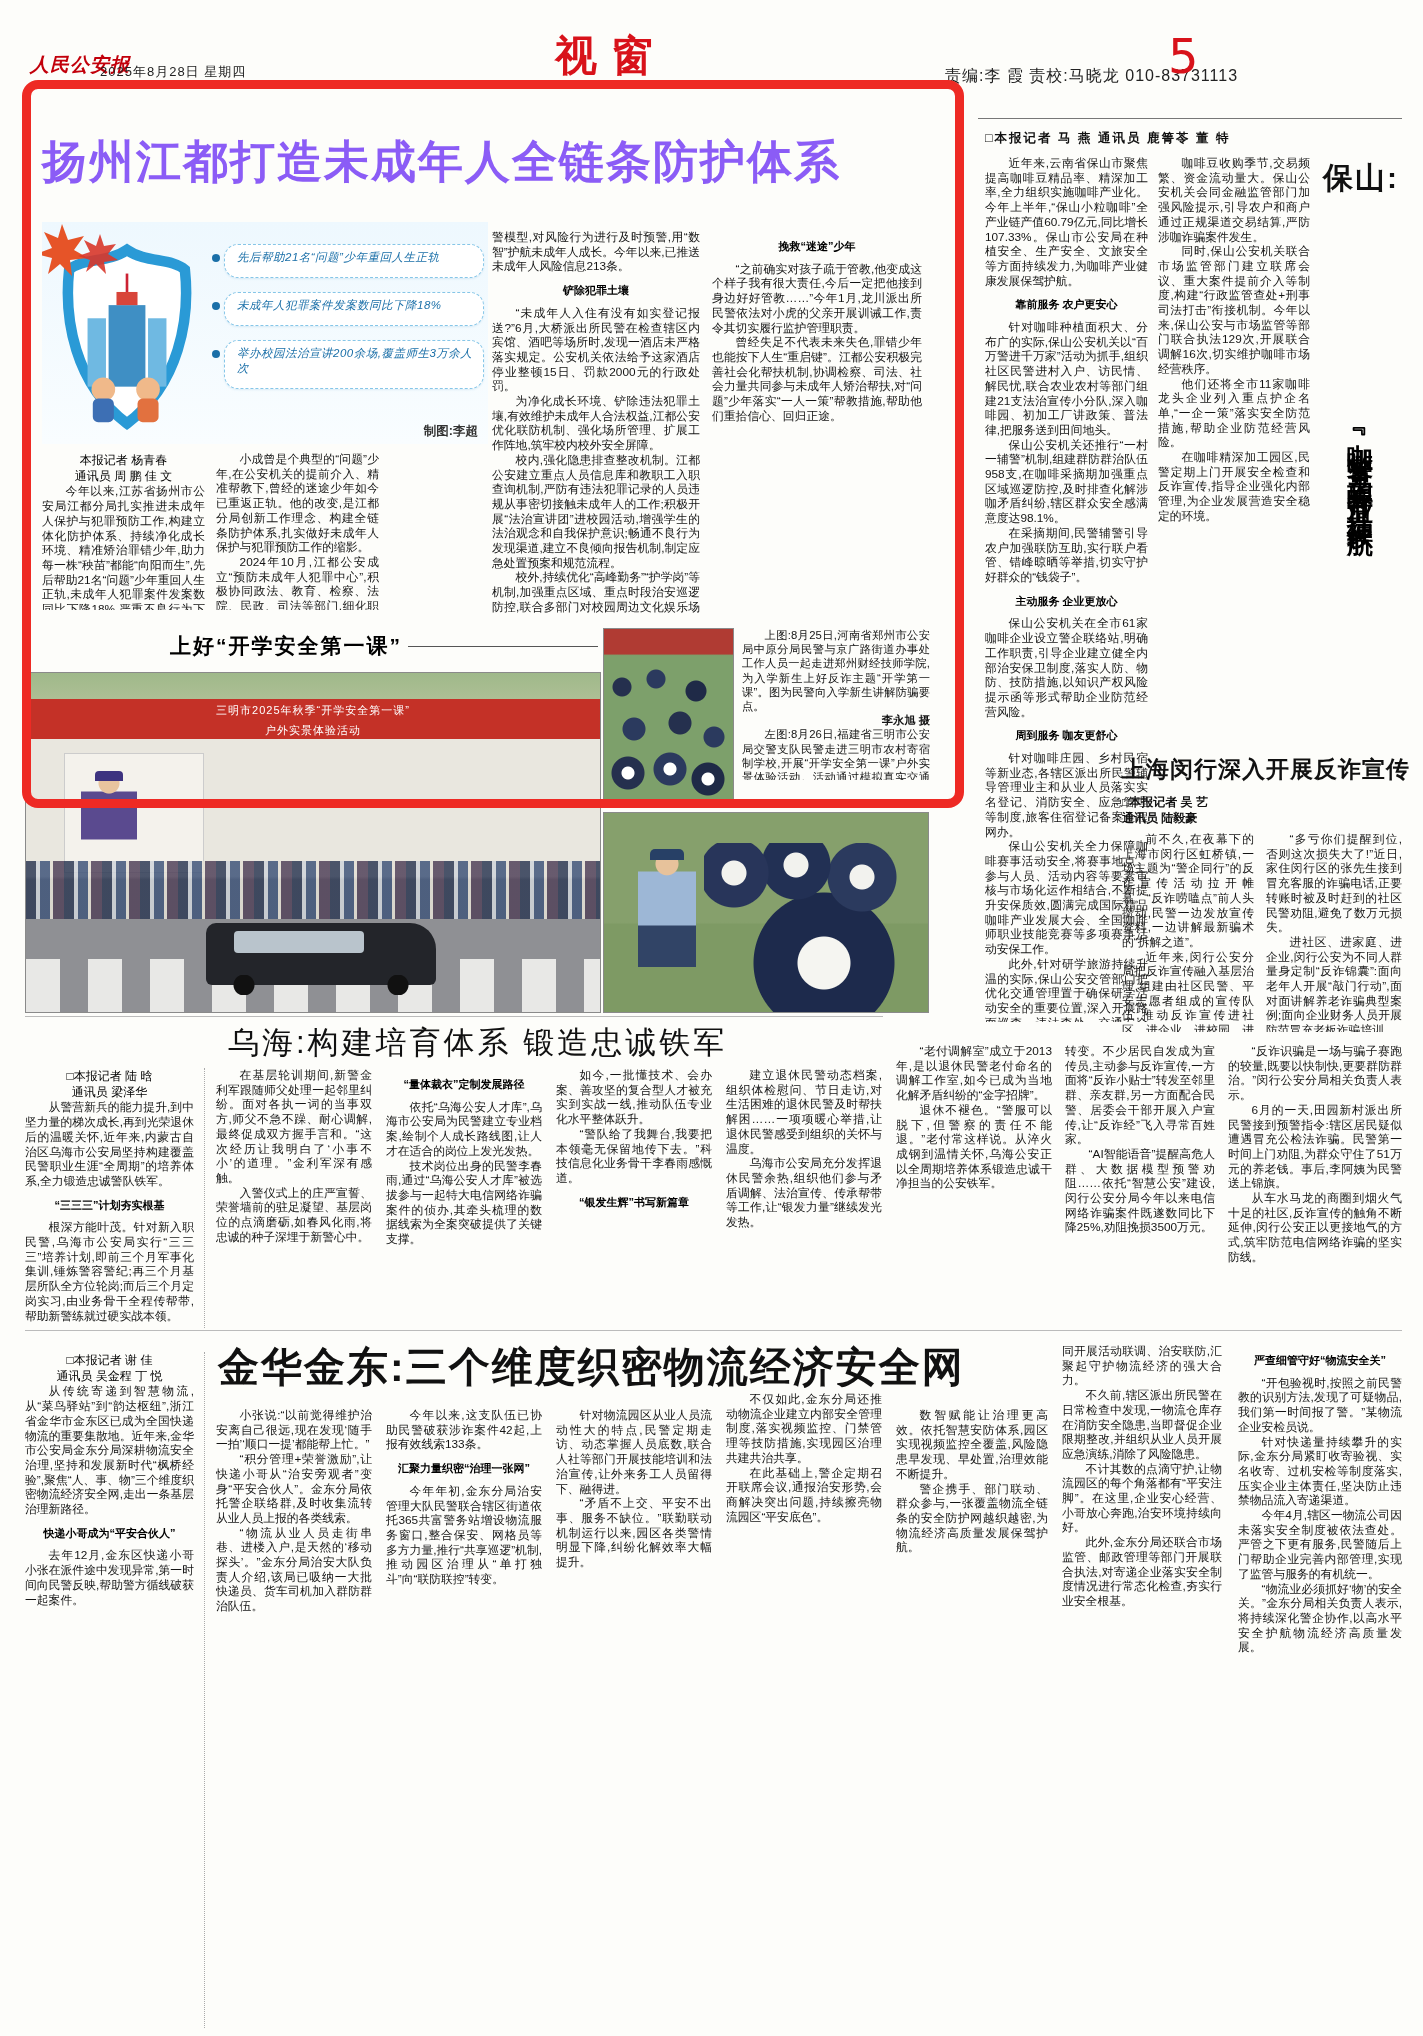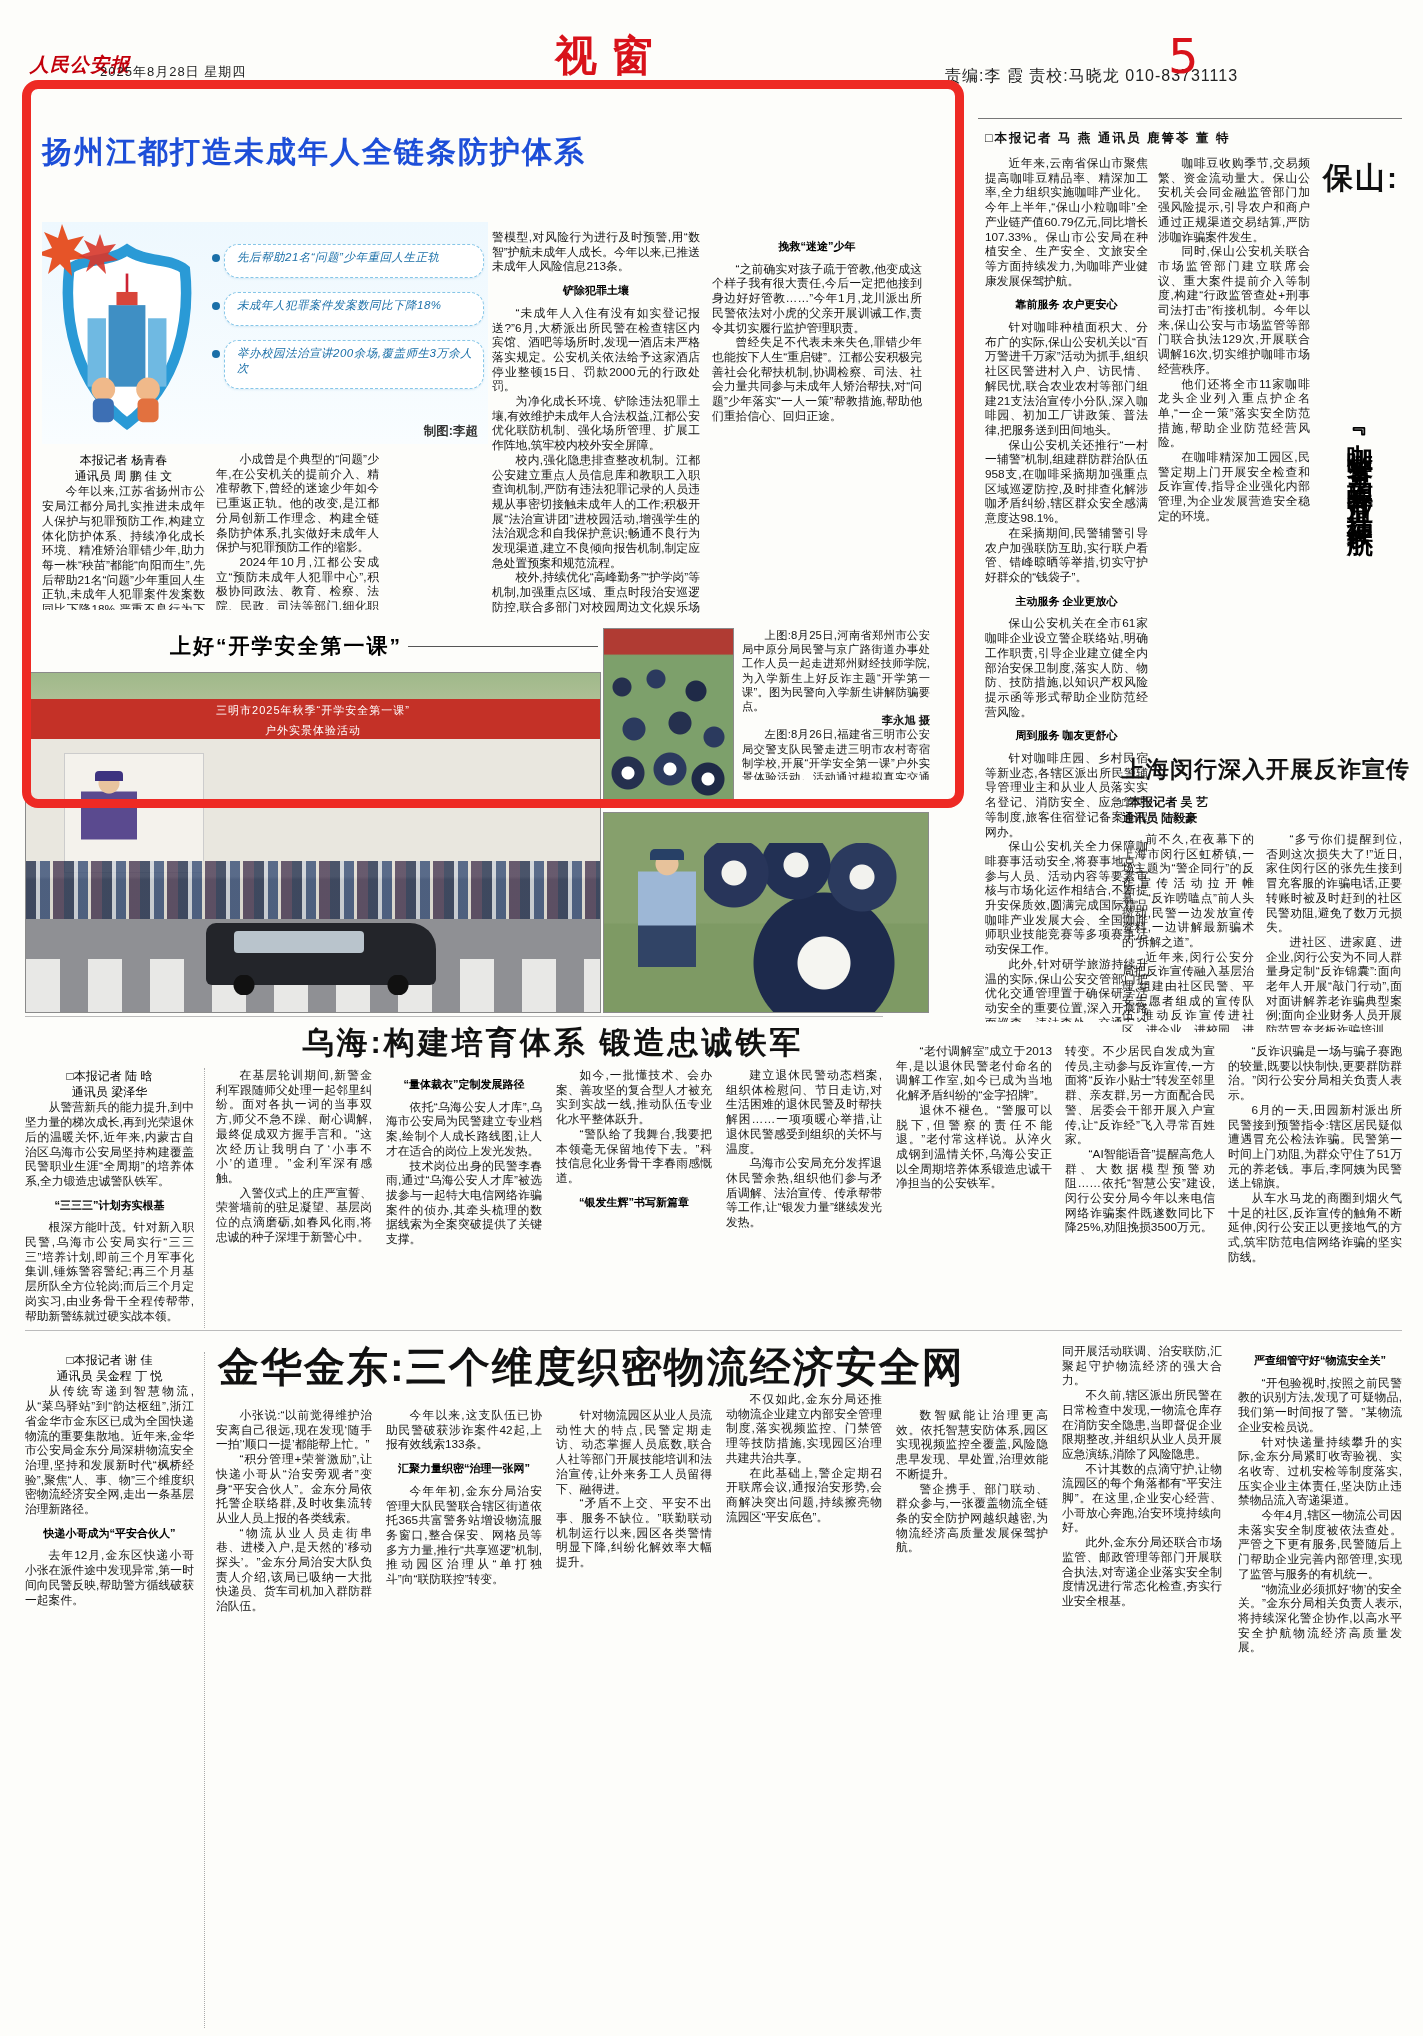--- a/index.html
+++ b/index.html
@@ -19,21 +19,21 @@
   
   .red-box { position:absolute; left:22px; top:80px; width:942px; height:728px; border:9px solid #ee2a24; border-radius:16px; z-index:50; pointer-events:none; }
   
   .col { position:absolute; overflow:hidden; font-size:11.8px; line-height:14.7px; text-align:justify; color:#141414; }
   .col p.para { text-indent:2em; }
   .col p.para.noindent { text-indent:0; }
   .col .subhead { text-align:center; font-weight:bold; font-size:11px; margin:9px 0 8px; color:#000; }
   .col .byline { text-align:center; font-size:12px; margin:1px 0; color:#000; }
   .col .sig { display:block; text-align:right; font-weight:bold; }
   
-  .yz-headline { position:absolute; left:42px; top:132px; width:896px; font-size:30px; font-weight:900; letter-spacing:2px; color:#1d4ed8; font-family:"DejaVu Sans", sans-serif; white-space:nowrap; }
+  .yz-headline { position:absolute; left:42px; top:132px; width:896px; font-size:45px; font-weight:900; letter-spacing:2px; color:#8b5cf6; font-family:"DejaVu Sans", sans-serif; white-space:nowrap; }
   .infographic { position:absolute; left:42px; top:222px; width:446px; height:222px; background:linear-gradient(180deg,#eef8fe,#f9fdff); overflow:hidden; }
   .ig-shield { position:absolute; left:6px; top:20px; }
   .ig-leaves { position:absolute; left:-8px; top:-6px; }
   .ig-pills { position:absolute; left:168px; top:22px; width:274px; }
   .pill { position:relative; margin:0 0 14px 14px; padding:5px 10px 12px 12px; background:#fff; border:1px dashed #86c6e8; border-radius:14px; font-size:11.5px; color:#1a6fa8; font-style:italic; letter-spacing:0.5px; box-shadow:0 1px 2px rgba(60,150,200,.15); }
   .pill .dot { position:absolute; left:-13px; top:9px; width:8px; height:8px; border-radius:50%; background:#1a6fa8; }
   .ig-credit { position:absolute; right:10px; bottom:4px; font-size:12.5px; font-weight:bold; color:#333; }
   
   .ph-title { position:absolute; left:170px; top:632px; font-size:21px; font-weight:bold; letter-spacing:2px; color:#000; }
   .ph-title-rule { position:absolute; left:408px; top:646px; width:190px; border-top:1px solid #555; }
@@ -82,21 +82,21 @@
   
   .bs-byline { position:absolute; left:985px; top:130px; width:420px; font-size:12.5px; font-weight:bold; letter-spacing:2px; }
   .bs-headcol { position:absolute; left:1318px; top:158px; width:86px; height:586px; text-align:center; }
   .bs-head-prefix { font-size:30px; font-weight:900; letter-spacing:2px; margin-bottom:10px; }
   .bs-head-vert { writing-mode:vertical-rl; margin:0 auto; height:520px; font-size:26px; font-weight:900; letter-spacing:6px; color:#000; }
   
   .mh-headline { position:absolute; left:1122px; top:754px; width:282px; font-size:23px; font-weight:900; letter-spacing:1px; white-space:nowrap; }
   .mh-byline { position:absolute; left:1122px; top:794px; width:180px; font-size:12px; font-weight:bold; line-height:16px; }
   
   .wh-rule { position:absolute; left:25px; top:1016px; width:858px; border-top:1px solid #bbb; }
-  .wh-headline { position:absolute; left:228px; top:1022px; width:650px; font-size:31px; font-weight:700; letter-spacing:3px; white-space:nowrap;text-align:center; }
+  .wh-headline { position:absolute; left:228px; top:1022px; width:650px; font-size:31px; font-weight:400; letter-spacing:3px; white-space:nowrap; }
   .intro-col { border-right:1px dotted #aaa; padding-right:10px; }
   
   .jh-rule { position:absolute; left:25px; top:1330px; width:1377px; border-top:1px solid #bbb; }
   .jh-headline { position:absolute; left:218px; top:1340px; width:850px; font-size:41px; font-weight:900; letter-spacing:2px; white-space:nowrap; }
 </style>
 </head>
 <body>
 
 <div class="page">
 

